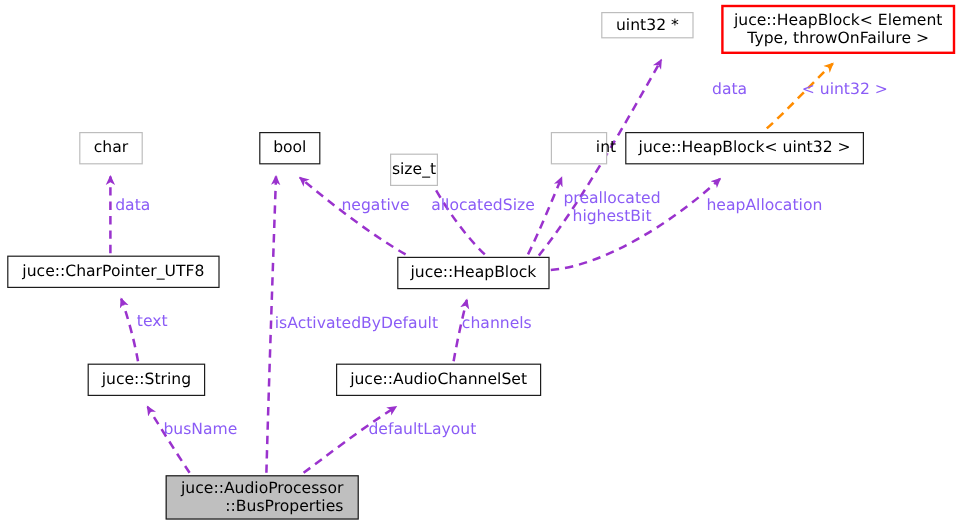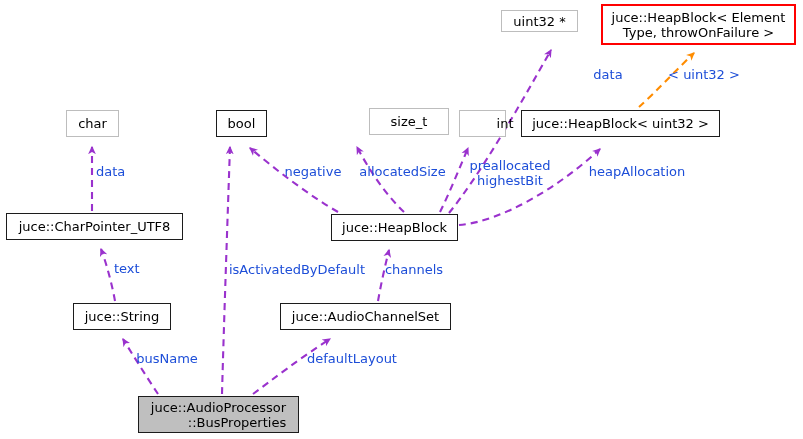--- a/index.html
+++ b/index.html
@@ -24,21 +24,21 @@
     z-index:3;
   }
   .node.thin{border:1px solid #bdbdbd;}
   .node.thick{border:1.6px solid #1c1c1c;}
   .node.redbox{border:2px solid #ff0000;}
   .node.root{border:1.6px solid #1c1c1c;background:#bfbfbf;}
   .elabel{
     position:absolute;
     font-size:13px;
     line-height:15px;
-    color:#1d4ed8;
+    color:#8b5cf6;
     white-space:pre-line;
     text-align:center;
     z-index:4;
   }
 </style>
 </head>
 <body>
 
 <div id="canvas">
 
@@ -75,21 +75,21 @@
     <path d="M 158,394 C 146,376 131,352 123,339" fill="none" stroke="#9a32cd" stroke-width="2.1" stroke-dasharray="7,5" marker-end="url(#arrowPurple)"></path>
 
     <path d="M 253,394 C 272,380 300,358 330,339" fill="none" stroke="#9a32cd" stroke-width="2.1" stroke-dasharray="7,5" marker-end="url(#arrowPurple)"></path>
   </svg>
 
   <div class="node thin" style="left:501px;top:10px;width:77px;height:22px;">uint32 *</div>
   <div class="node redbox" style="left:601px;top:4px;width:195px;height:41px;">juce::HeapBlock&lt; Element
 Type, throwOnFailure &gt;</div>
   <div class="node thin" style="left:66px;top:110px;width:53px;height:27px;">char</div>
   <div class="node thick" style="left:216px;top:110px;width:51px;height:27px;">bool</div>
-  <div class="node thin" style="left:325px;top:108px;width:80px;height:27px;margin-left:44px;">size_t</div>
+  <div class="node thin" style="left:325px;top:128px;width:40px;height:27px;">size_t</div>
   <div class="node thin" style="left:459px;top:110px;width:38px;height:27px;padding-left:45px;">int</div>
   <div class="node thick" style="left:521px;top:110px;width:199px;height:27px;">juce::HeapBlock&lt; uint32 &gt;</div>
   <div class="node thick" style="left:6px;top:213px;width:177px;height:27px;">juce::CharPointer_UTF8</div>
   <div class="node thick" style="left:331px;top:214px;width:127px;height:27px;">juce::HeapBlock</div>
   <div class="node thick" style="left:73px;top:303px;width:98px;height:27px;">juce::String</div>
   <div class="node thick" style="left:280px;top:303px;width:171px;height:27px;">juce::AudioChannelSet</div>
   <div class="node root" style="left:138px;top:396px;width:161px;height:37px;text-align:right;">juce::AudioProcessor
 ::BusProperties</div>
 
   <div class="elabel" style="left:586px;top:67px;width:44px;">data</div>

